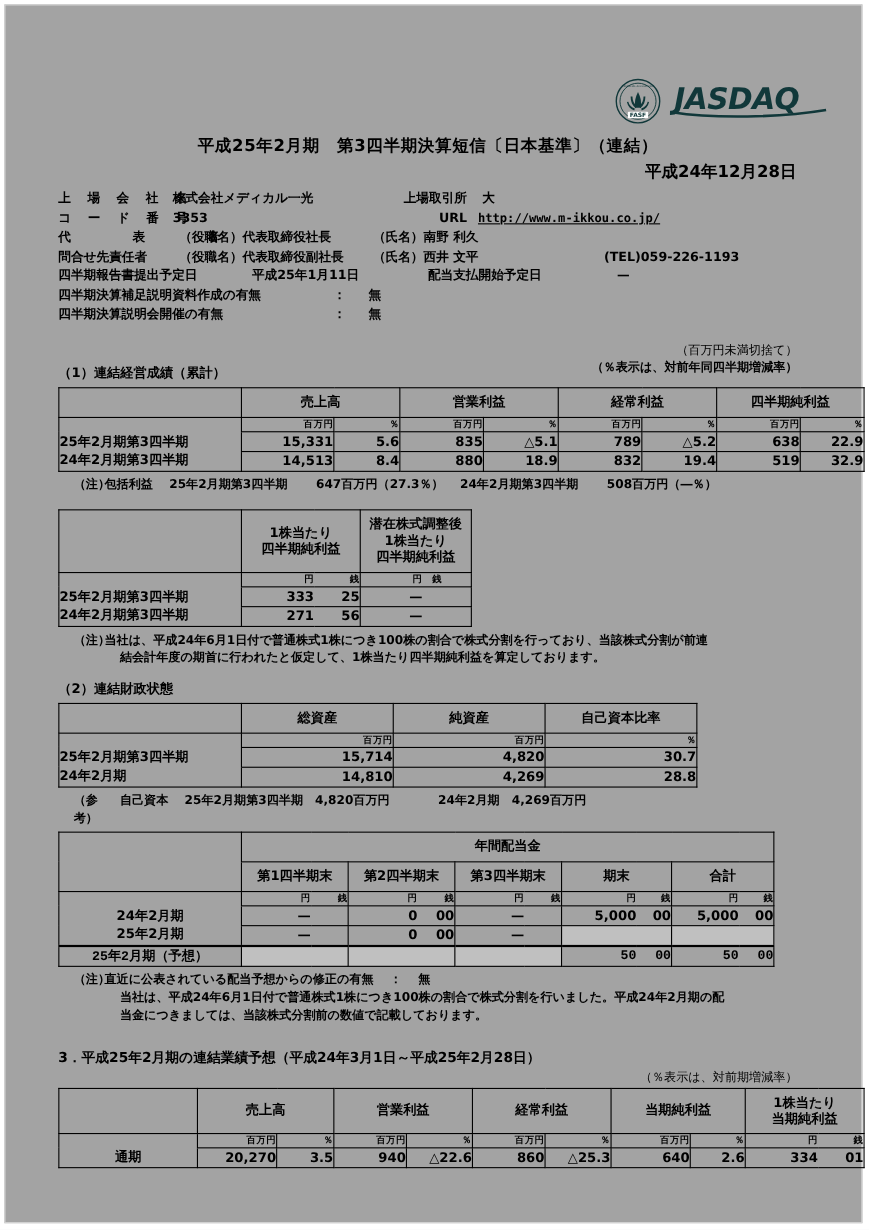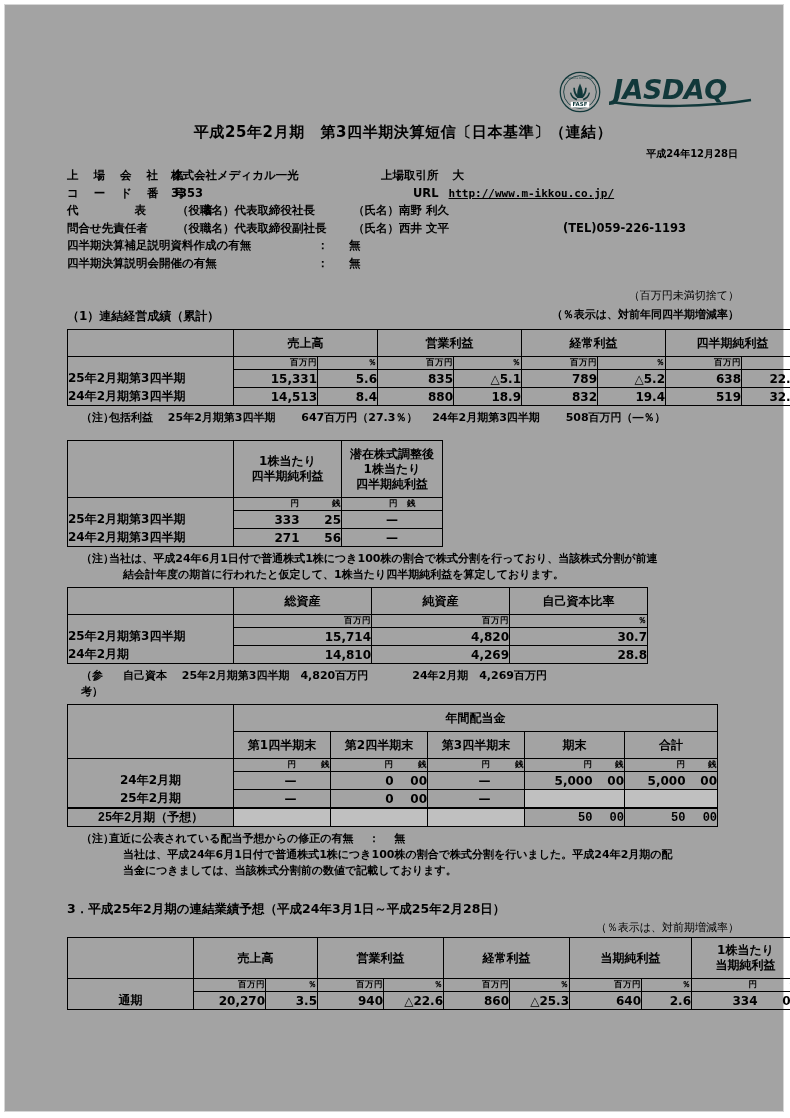--- a/index.html
+++ b/index.html
@@ -21,21 +21,21 @@
     left: 4px;
     top: 4px;
     width: 780px;
     height: 1108px;
     border: 1px solid #d6d6d6;
     box-sizing: border-box;
     background: #a3a3a3;
   }
   .inner {
     position: absolute;
-    left: 62px;
+    left: 48px;
     top: 0;
     width: 672px;
   }
 
   
   .logo-row {
     position: absolute;
     right: 24px;
     top: 66px;
     display: flex;
@@ -49,21 +49,21 @@
   .doc-title {
     text-align: center;
     font-size: 15px;
     font-weight: bold;
     letter-spacing: 0.6px;
     margin-top: 118px;
     white-space: nowrap;
   }
   .doc-date {
     text-align: right;
-    font-size: 10px;
+    font-size: 15px;
     font-weight: bold;
     margin-top: 5px;
     padding-right: 1px;
   }
 
   
   .hdr {
     margin-top: 6px;
     font-size: 11.5px;
     font-weight: bold;
@@ -90,21 +90,21 @@
     font-weight: bold;
     margin-top: 12px;
     white-space: nowrap;
   }
   .sub-h {
     font-size: 12px;
     font-weight: bold;
     margin-top: 5px;
     white-space: nowrap;
   }
-  .row-between { display: flex; align-items: center; justify-content: space-between; }
+  .row-between { display: flex; align-items: flex-start; justify-content: space-between; }
   .pct-note { font-size: 11px; font-weight: bold; }
 
   .note {
     font-size: 11px;
     font-weight: bold;
     line-height: 16px;
     margin-top: 4px;
   }
   .note-body { display:flex; }
   .note-tag { width: 42px; flex: none; padding-left: 14px; box-sizing: border-box;}
@@ -198,20 +198,26 @@
         <span>（氏名）南野 利久</span>
       </div>
 
       <div class="hdr-line">
         <span class="c-label">問合せ先責任者</span>
         <span class="w1" style="padding-left:6px">（役職名）代表取締役副社長</span>
         <span class="w2">（氏名）西井 文平</span>
         <span>(TEL)059-226-1193</span>
       </div>
 
+      <div class="hdr-line">
+        <span style="width:176px;flex:none">四半期報告書提出予定日</span>
+        <span style="width:160px;flex:none">平成25年1月11日</span>
+        <span style="width:172px;flex:none">配当支払開始予定日</span>
+        <span>—</span>
+      </div>
 
       <div class="hdr-line">
         <span style="width:250px;flex:none">四半期決算補足説明資料作成の有無</span>
         <span style="width:32px;flex:none">：</span>
         <span>無</span>
       </div>
 
       <div class="hdr-line">
         <span style="width:250px;flex:none">四半期決算説明会開催の有無</span>
         <span style="width:32px;flex:none">：</span>
@@ -330,20 +336,21 @@
       </table>
 
     <div class="note">
       <div class="note-body">
         <span class="note-tag">（注）</span>
         <span class="note-txt">当社は、平成24年6月1日付で普通株式1株につき100株の割合で株式分割を行っており、当該株式分割が前連</span>
       </div>
       <div class="note-ind">結会計年度の期首に行われたと仮定して、1株当たり四半期純利益を算定しております。</div>
     </div>
 
+    <div class="sub-h" style="margin-top:12px">（2）連結財政状態</div>
 
     <table class="fin t3">
       <colgroup>
         <col style="width:166px">
           <col style="width:138px">
           <col style="width:138px">
           <col style="width:138px">
       </colgroup>
       <tbody>
           <tr>

